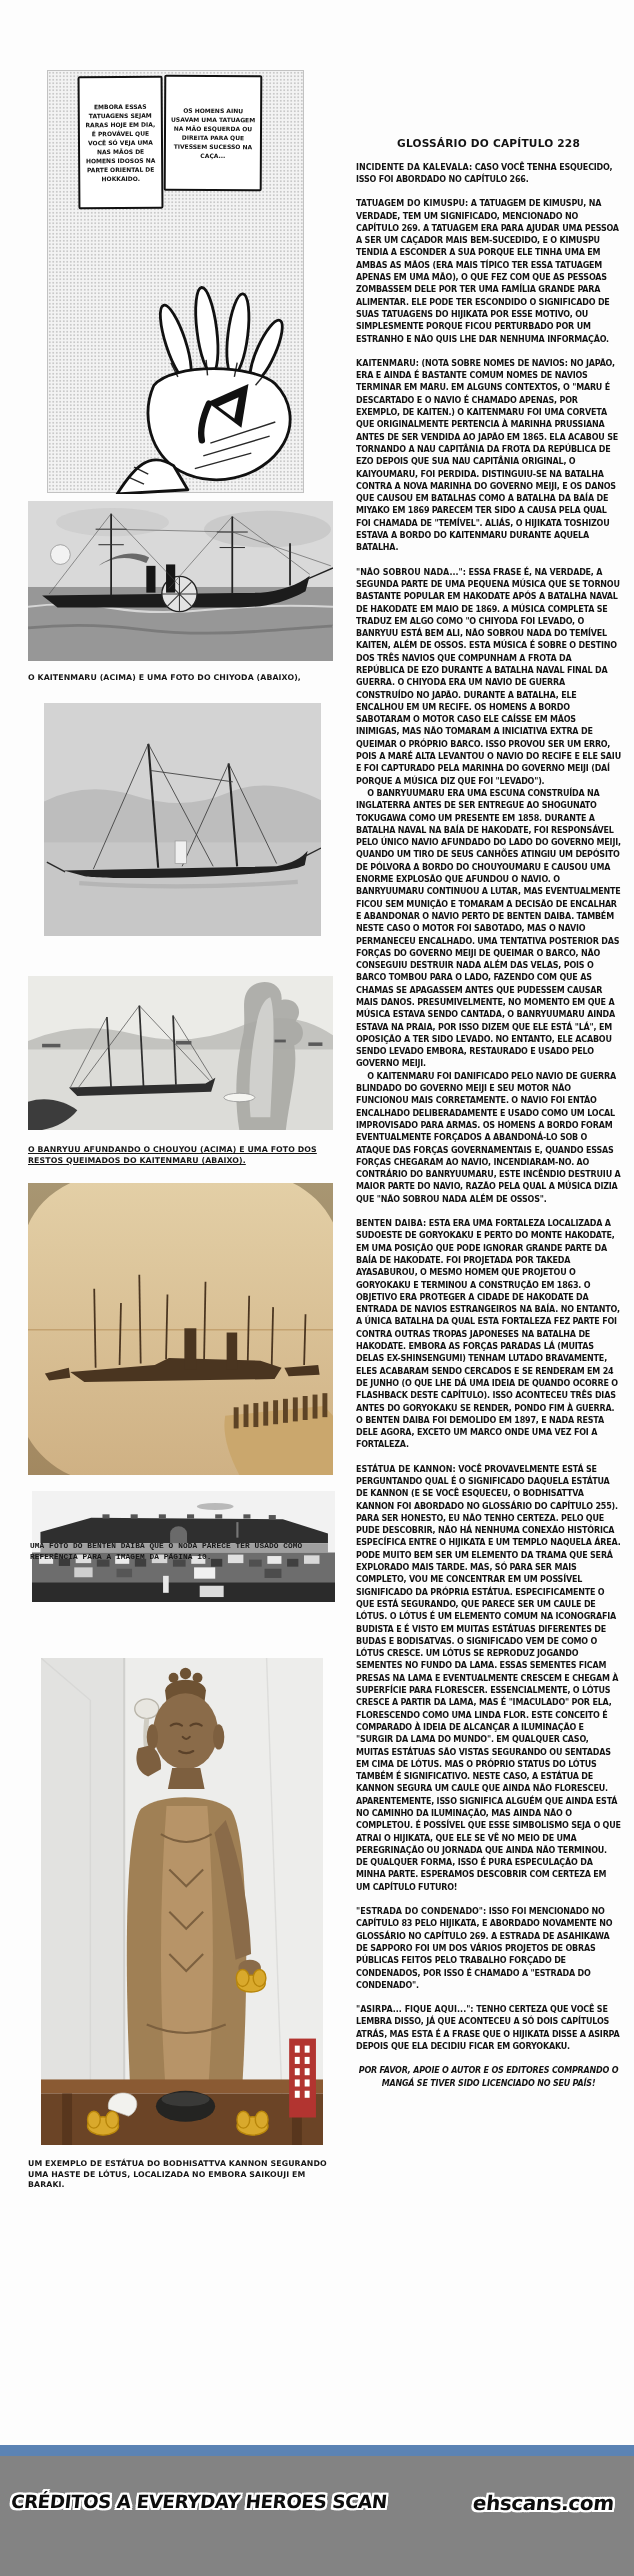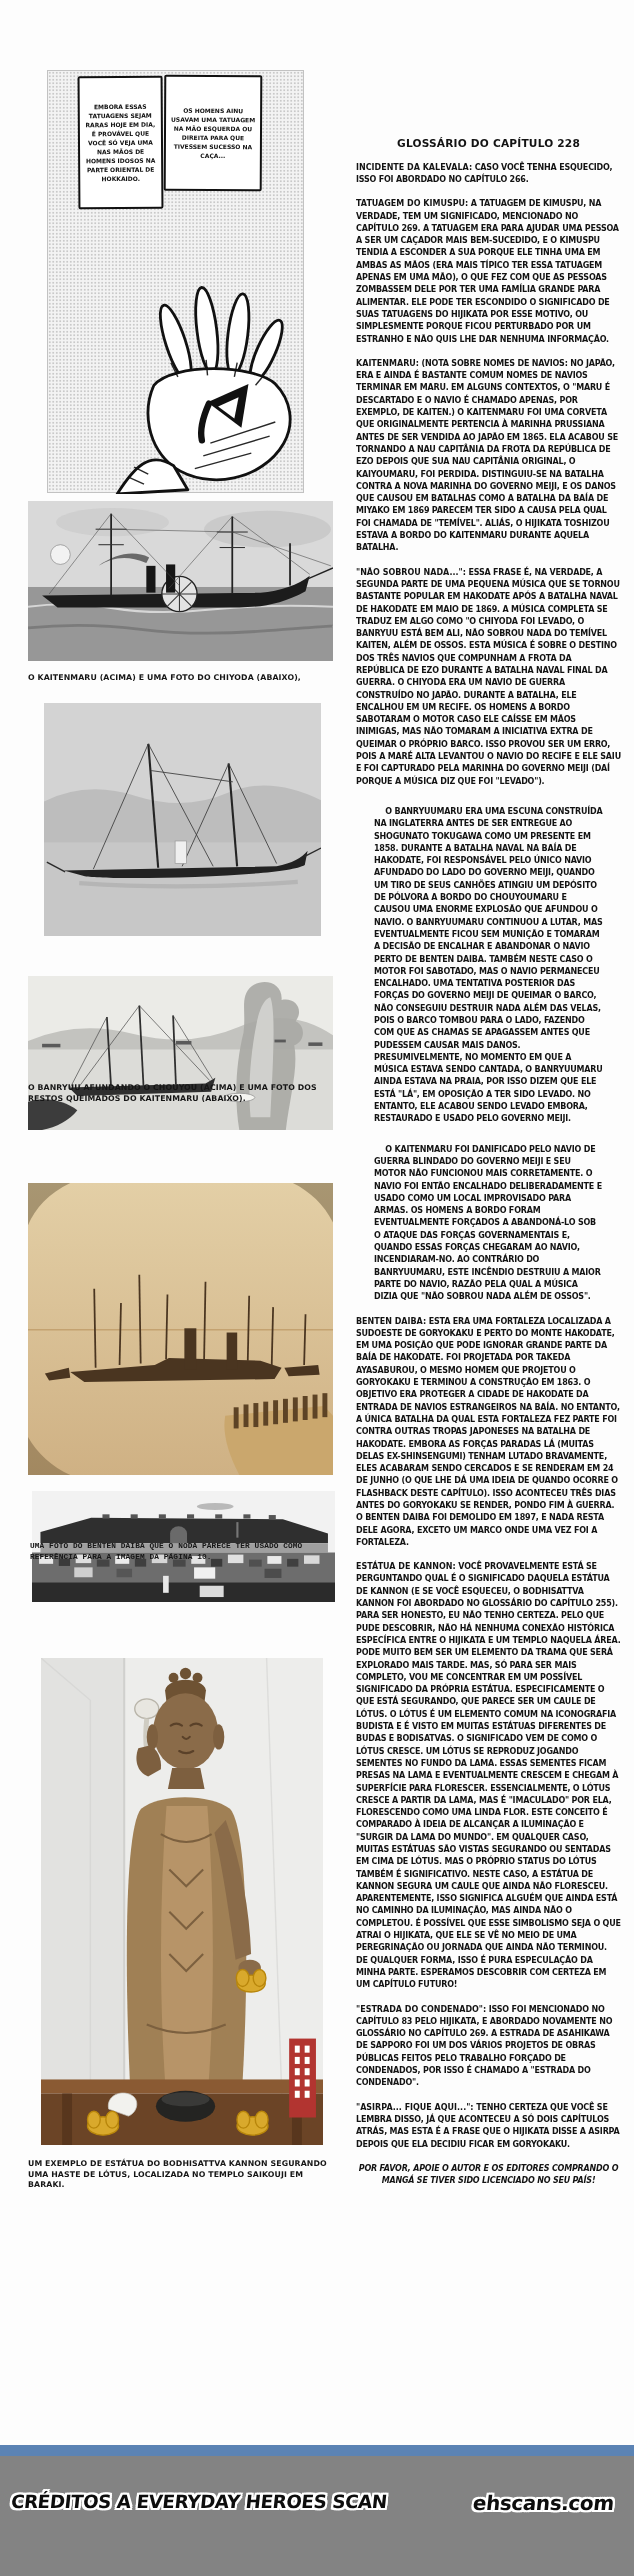--- a/index.html
+++ b/index.html
@@ -27,39 +27,39 @@
   .photo{position:absolute;overflow:hidden;}
   .photo svg{display:block;width:100%;height:100%;}
   .caption{
     position:absolute;left:28px;width:305px;
     font:700 7.8px/10.6px "DejaVu Sans",sans-serif;letter-spacing:0.1px;color:#161616;
   }
   #photo-kaitenmaru{left:28px;top:501px;width:305px;height:160px;}
   #caption-1{top:673px;}
   #photo-chiyoda{left:44px;top:703px;width:277px;height:233px;}
   #photo-banryuu{left:28px;top:976px;width:305px;height:154px;}
-  #caption-2{top:1083px;}
+  #caption-2{top:1145px;text-decoration:underline;}
   #photo-wrecks{left:28px;top:1183px;width:305px;height:292px;}
   #photo-fortress{left:32px;top:1491px;width:303px;height:111px;}
   #caption-3{top:1541px;left:30px;font-family:Liberation Mono, monospace;}
   #photo-statue{left:41px;top:1658px;width:282px;height:487px;}
   #caption-4{top:2159px;}
   
   .glossary{
     position:absolute;left:356px;top:137px;width:265px;max-height:2309px;overflow:hidden;
     font:700 8px/12.3px "DejaVu Sans",sans-serif;letter-spacing:-0.2px;color:#131313;
     text-align:left;
   }
   .glossary h1{
     font-size:10.6px;line-height:12.7px;text-align:center;margin:0 0 12px;
     letter-spacing:0.2px;font-weight:700;
   }
   .entry{margin:0 0 12px;}
   .entry:last-of-type{margin-bottom:0;}
-  .cont{margin:18px;text-indent:11.3px;}
+  .cont{margin:0;text-indent:11.3px;}
   .term{letter-spacing:0;}
   .support{text-align:center;margin:12px 0 0;font-style:italic;}
   
   .footer-stripe{position:absolute;left:0;top:2445px;width:634px;height:11.3px;background:#5b83b4;}
   .footer-bar{position:absolute;left:0;top:2456px;width:634px;height:120px;background:#838383;}
   .footer-text{
     position:absolute;top:2493px;font:800 18.3px/1 "DejaVu Sans",sans-serif;color:#0d0d0d;
     transform:skewX(-6deg);letter-spacing:-0.4px;
     text-shadow:
       -2.1px -2.1px 0 #fff, 2.1px -2.1px 0 #fff, -2.1px 2.1px 0 #fff, 2.1px 2.1px 0 #fff,
@@ -369,21 +369,21 @@
         <rect x="374" y="566" width="7" height="10"></rect>
       <rect x="360" y="582" width="7" height="10"></rect>
         <rect x="374" y="582" width="7" height="10"></rect>
       <rect x="360" y="598" width="7" height="10"></rect>
         <rect x="374" y="598" width="7" height="10"></rect>
       <rect x="360" y="614" width="7" height="10"></rect>
         <rect x="374" y="614" width="7" height="10"></rect>
     </g>
   </svg>
 </div>
-<div class="caption" id="caption-4">UM EXEMPLO DE ESTÁTUA DO BODHISATTVA KANNON SEGURANDO UMA HASTE DE LÓTUS, LOCALIZADA NO TEMPLO SAIKOUJI EM BARAKI.</div>
+<div class="caption" id="caption-4">UM EXEMPLO DE ESTÁTUA DO BODHISATTVA KANNON SEGURANDO UMA HASTE DE LÓTUS, LOCALIZADA NO EMBORA SAIKOUJI EM BARAKI.</div>
 
 <div class="glossary">
   <h1>GLOSSÁRIO DO CAPÍTULO 228</h1>
 
   <p class="entry"><span class="term">INCIDENTE DA KALEVALA:</span> <span>CASO VOCÊ TENHA ESQUECIDO, ISSO FOI ABORDADO NO CAPÍTULO 266.</span></p>
 
   <p class="entry"><span class="term">TATUAGEM DO KIMUSPU:</span> <span>A TATUAGEM DE KIMUSPU, NA VERDADE, TEM UM SIGNIFICADO, MENCIONADO NO CAPÍTULO 269. A TATUAGEM ERA PARA AJUDAR UMA PESSOA A SER UM CAÇADOR MAIS BEM-SUCEDIDO, E O KIMUSPU TENDIA A ESCONDER A SUA PORQUE ELE TINHA UMA EM AMBAS AS MÃOS (ERA MAIS TÍPICO TER ESSA TATUAGEM APENAS EM UMA MÃO), O QUE FEZ COM QUE AS PESSOAS ZOMBASSEM DELE POR TER UMA FAMÍLIA GRANDE PARA ALIMENTAR. ELE PODE TER ESCONDIDO O SIGNIFICADO DE SUAS TATUAGENS DO HIJIKATA POR ESSE MOTIVO, OU SIMPLESMENTE PORQUE FICOU PERTURBADO POR UM ESTRANHO E NÃO QUIS LHE DAR NENHUMA INFORMAÇÃO.</span></p>
 
   <p class="entry"><span class="term">KAITENMARU:</span> <span>(NOTA SOBRE NOMES DE NAVIOS: NO JAPÃO, ERA E AINDA É BASTANTE COMUM NOMES DE NAVIOS TERMINAR EM MARU. EM ALGUNS CONTEXTOS, O "MARU É DESCARTADO E O NAVIO É CHAMADO APENAS, POR EXEMPLO, DE KAITEN.) O KAITENMARU FOI UMA CORVETA QUE ORIGINALMENTE PERTENCIA À MARINHA PRUSSIANA ANTES DE SER VENDIDA AO JAPÃO EM 1865. ELA ACABOU SE TORNANDO A NAU CAPITÂNIA DA FROTA DA REPÚBLICA DE EZO DEPOIS QUE SUA NAU CAPITÂNIA ORIGINAL, O KAIYOUMARU, FOI PERDIDA. DISTINGUIU-SE NA BATALHA CONTRA A NOVA MARINHA DO GOVERNO MEIJI, E OS DANOS QUE CAUSOU EM BATALHAS COMO A BATALHA DA BAÍA DE MIYAKO EM 1869 PARECEM TER SIDO A CAUSA PELA QUAL FOI CHAMADA DE "TEMÍVEL". ALIÁS, O HIJIKATA TOSHIZOU ESTAVA A BORDO DO KAITENMARU DURANTE AQUELA BATALHA.</span></p>
 

